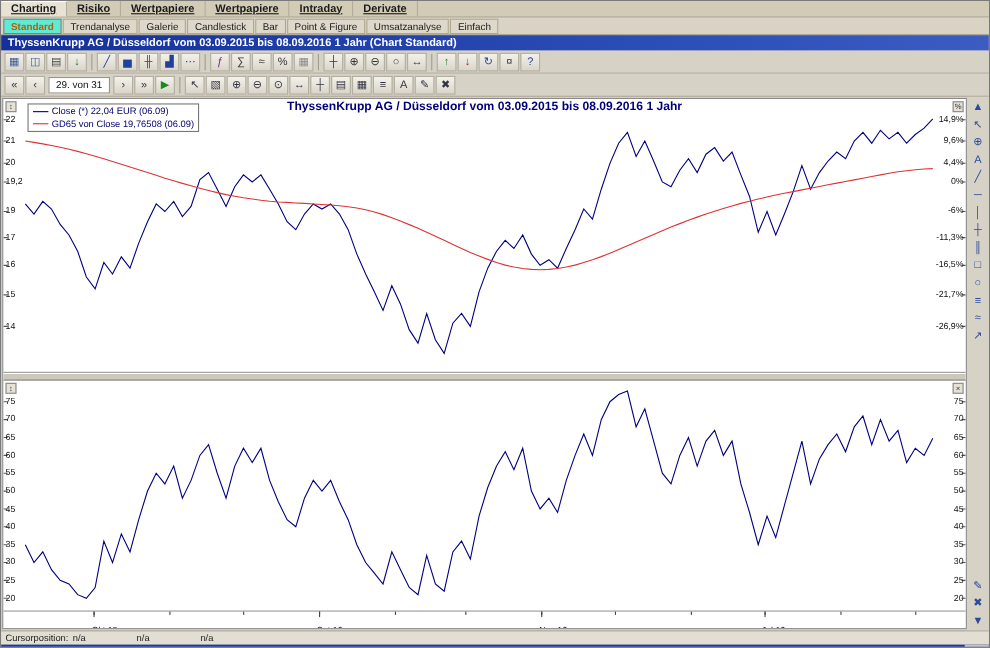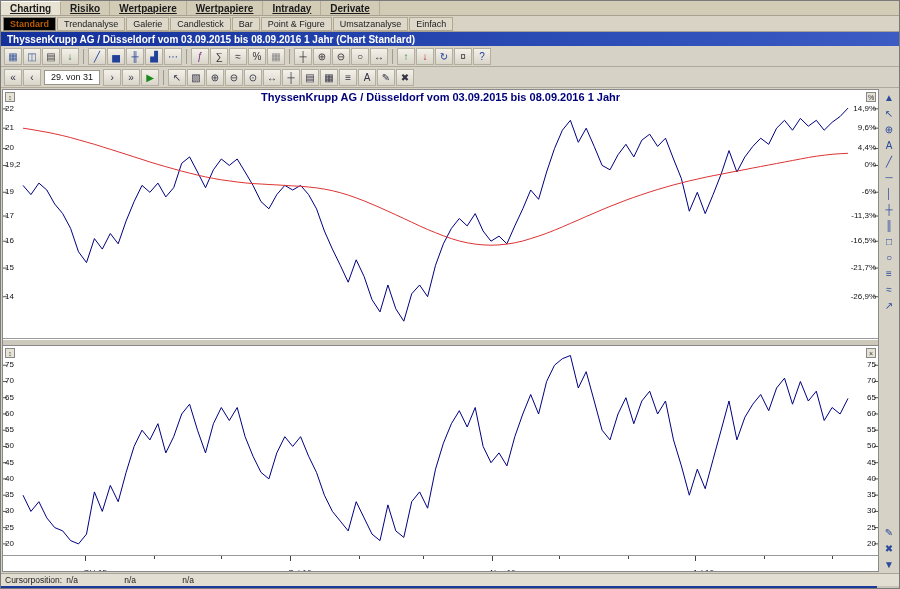--- a/index.html
+++ b/index.html
@@ -11,21 +11,21 @@
     box-sizing:border-box;
     overflow:hidden;
     position:relative;
   }
   
   .menu-tabs{display:flex;height:14px;background:#d2cbb6;border-bottom:1px solid #a8a090;font-size:10px;font-weight:bold;align-items:stretch;}
   .menu-tab{padding:0 9px;border-right:1px solid #b4ac9a;color:#1a1a1a;display:flex;align-items:center;cursor:default;text-decoration:underline;}
   .menu-tab.selected{background:#e8e2d2;border-top:1px solid #fff;}
   .sub-tabs{display:flex;height:15px;background:#d8d3c4;border-bottom:1px solid #a8a090;font-size:9px;align-items:center;padding-left:2px;gap:1px;}
   .sub-tab{padding:1px 6px;border:1px solid #b0a890;background:#ddd8ca;color:#222;line-height:10px;}
-  .sub-tab.selected{background:#000000;color:#b85c00;font-weight:bold;border-color:#8a8272;}
+  .sub-tab.selected{background:#5eead4;color:#b85c00;font-weight:bold;border-color:#8a8272;}
   .title-bar{height:14px;background:linear-gradient(90deg,#14309a 0%,#2a4ab4 60%,#3c5cc4 100%);color:#fff;font-size:10px;font-weight:bold;padding:0 6px;display:flex;align-items:center;white-space:nowrap;}
   .toolbar{height:20px;background:#d6d2c6;border-bottom:1px solid #b0a898;display:flex;align-items:center;padding:0 3px;gap:1px;}
   .tb-btn{width:18px;height:17px;border:1px solid #b2ae a2;border:1px solid #b2aea0;background:linear-gradient(#f4f1ea,#d9d5c9);display:flex;align-items:center;justify-content:center;font-size:10px;color:#334;box-sizing:border-box;cursor:default;}
   .tb-sep{width:1px;height:15px;background:#a09c90;margin:0 3px;}
   .nav-counter{font-size:9px;padding:0 6px;border:1px solid #9a968a;background:#fff;height:13px;display:flex;align-items:center;margin:0 2px;color:#111;}
   
   .main{display:flex;height:485px;}
   .chart-area{flex:1;background:#fff;border:1px solid #8a8a8a;margin:1px 0 1px 1px;position:relative;display:flex;flex-direction:column;overflow:hidden;}
   .side-toolbar{width:20px;display:flex;flex-direction:column;align-items:center;padding:2px 0;gap:2px;background:#d6d2c6;}
   .side-btn{width:16px;height:14px;display:flex;align-items:center;justify-content:center;font-size:10px;color:#2a4a9a;cursor:default;}
@@ -122,20 +122,24 @@
     <div class="tb-btn">≡</div>
     <div class="tb-btn">A</div>
     <div class="tb-btn">✎</div>
     <div class="tb-btn">✖</div>
   </div>
 
 <div class="main">
   <div class="chart-area">
     <div class="price-panel">
       <div class="chart-title">ThyssenKrupp AG / Düsseldorf vom 03.09.2015 bis 08.09.2016 1 Jahr</div>
+      <div class="legend">
+          <div><span class="legend-dash" style="border-color: rgb(0, 0, 128);"></span><span>Close (*) 22,04 EUR (06.09)</span></div>
+          <div><span class="legend-dash" style="border-color: rgb(221, 51, 51);"></span><span>GD65 von Close 19,76508 (06.09)</span></div>
+        </div>
       <div class="corner-btn" style="left:2px;top:2px;">↕</div>
       <div class="corner-btn" style="right:2px;top:2px;">%</div>
     <svg width="875" height="248" viewBox="0 0 875 248">
           <line x1="0" x2="4" y1="18.848625800877304" y2="18.848625800877304" stroke="#555" stroke-width="1"></line>
           <line x1="871" x2="875" y1="18.848625800877304" y2="18.848625800877304" stroke="#555" stroke-width="1"></line>
           <line x1="0" x2="4" y1="38.18780232132357" y2="38.18780232132357" stroke="#555" stroke-width="1"></line>
           <line x1="871" x2="875" y1="38.18780232132357" y2="38.18780232132357" stroke="#555" stroke-width="1"></line>
           <line x1="0" x2="4" y1="58.47071892091449" y2="58.47071892091449" stroke="#555" stroke-width="1"></line>
           <line x1="871" x2="875" y1="58.47071892091449" y2="58.47071892091449" stroke="#555" stroke-width="1"></line>
           <line x1="0" x2="4" y1="75.44112933822652" y2="75.44112933822652" stroke="#555" stroke-width="1"></line>

